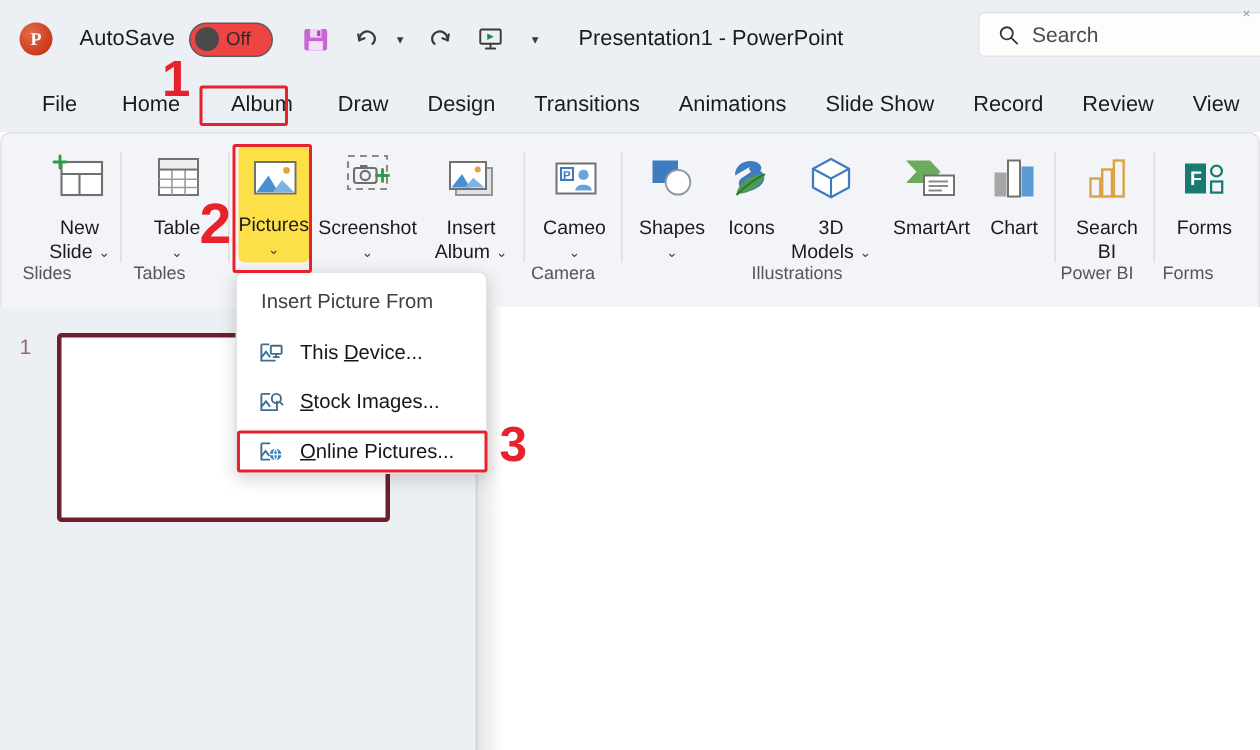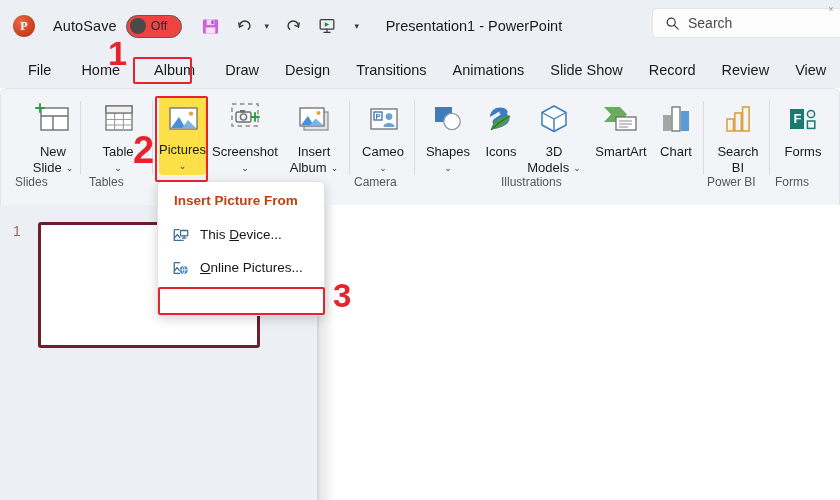--- a/index.html
+++ b/index.html
@@ -126,21 +126,21 @@
   }
 
   
   #menu{
     position:absolute;left:157px;top:181px;width:168px;height:135px;
     background:#ffffff;border:1px solid #e2e2e2;border-radius:5px;
     box-shadow:0 3px 11px rgba(0,0,0,.17);
     z-index:40;
   }
   #menu-title{
-    font-size:13.5px;font-weight:bold;color:#c2410c;
+    font-size:13.5px;font-weight:normal;color:#404040;
     padding:11px 16px 10px 16px;
   }
   .menu-item{
     height:33px;display:flex;align-items:center;padding-left:14px;
     font-size:13.5px;color:#161616;
   }
   .menu-item .mi-ico{ width:24px;display:flex;align-items:center; }
   .menu-item .mi-lbl{ margin-left:4px; white-space:nowrap;text-align:right; }
   .mn{ text-decoration:underline; }
 
@@ -441,20 +441,31 @@
       <svg width="18" height="18" viewBox="0 0 20 20">
         <path d="M2.5 4 V16 H13" fill="none" stroke="#3e6e8e" stroke-width="1.4"></path>
         <path d="M2.5 4 H8.5 M2.5 13.5 L6 9.5 L9 13.5" fill="none" stroke="#3e6e8e" stroke-width="1.4"></path>
         <rect x="9.5" y="5" width="8" height="6" rx="0.6" fill="none" stroke="#3e6e8e" stroke-width="1.4"></rect>
         <path d="M13.5 11 V13 M11.5 13.4 H15.5" stroke="#3e6e8e" stroke-width="1.4" stroke-linecap="round"></path>
       </svg>
     </span>
     <span class="mi-lbl"><span>This </span><span class="mn">D</span><span>evice...</span></span>
   </div>
 
+  <div class="menu-item">
+    <span class="mi-ico">
+      <svg width="18" height="18" viewBox="0 0 20 20">
+        <path d="M2.5 4 V16 H14 V9" fill="none" stroke="#3e6e8e" stroke-width="1.4"></path>
+        <path d="M2.5 4 H9 M2.5 13.5 L6 9.5 L9 13.5" fill="none" stroke="#3e6e8e" stroke-width="1.4"></path>
+        <circle cx="13.6" cy="7.4" r="3.4" fill="none" stroke="#3e6e8e" stroke-width="1.4"></circle>
+        <path d="M16.1 9.9 L18.2 12" stroke="#3e6e8e" stroke-width="1.4" stroke-linecap="round"></path>
+      </svg>
+    </span>
+    <span class="mi-lbl"><span></span><span class="mn">S</span><span>tock Images...</span></span>
+  </div>
 
   <div class="menu-item">
     <span class="mi-ico">
       <svg width="18" height="18" viewBox="0 0 20 20">
         <path d="M2.5 4 V16 H9" fill="none" stroke="#3e6e8e" stroke-width="1.4"></path>
         <path d="M2.5 4 H9 M2.5 13.5 L5.6 9.6 L8.4 13.2" fill="none" stroke="#3e6e8e" stroke-width="1.4"></path>
         <circle cx="13" cy="12.2" r="4.3" fill="#2f7fc4"></circle>
         <path d="M8.7 12.2 H17.3 M13 7.9 C15 10 15 14.4 13 16.5 C11 14.4 11 10 13 7.9" fill="none" stroke="#ffffff" stroke-width="1"></path>
       </svg>
     </span>

